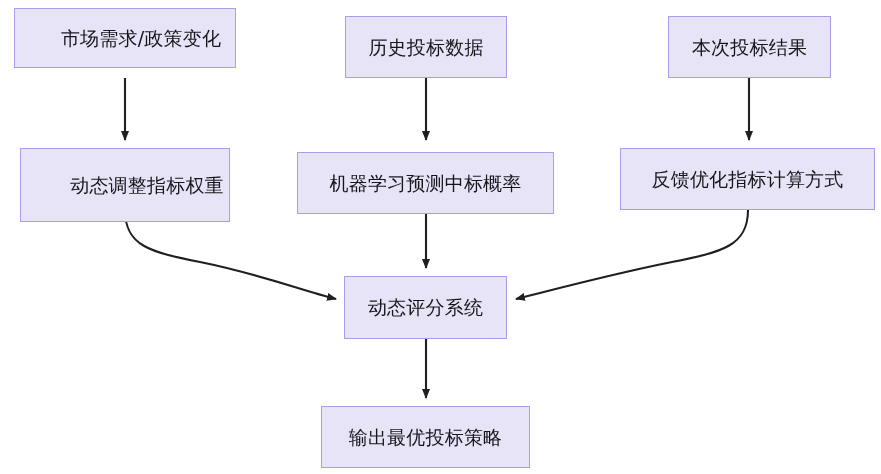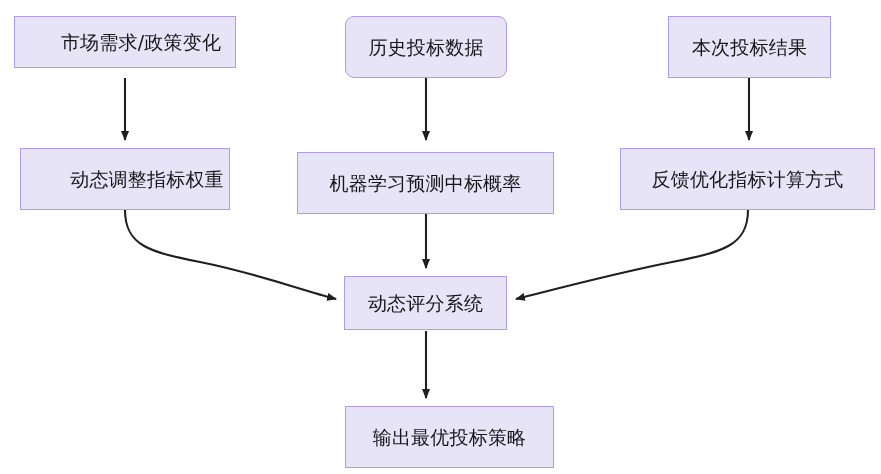--- a/index.html
+++ b/index.html
@@ -40,31 +40,31 @@
     line-height: 1;
     letter-spacing: 0.2px;
     white-space: nowrap;
     z-index: 2;
   }
   .node-label {
     display: block;
     padding: 0 2px;
   }
   
-  #node-market        { left: 14px;  top: 16px;  width: 222px; height: 52px; padding-left: 32px; }
-  #node-history       { left: 345px; top: 16px;  width: 162px; height: 62px; border-radius: 9px; }
+  #node-market        { left: 14px;  top: 8px;  width: 222px; height: 60px; padding-left: 32px; }
+  #node-history       { left: 345px; top: 16px;  width: 162px; height: 62px; }
   #node-bidresult     { left: 668px; top: 16px;  width: 163px; height: 62px; justify-content: center; }
   
-  #node-weights       { left: 20px;  top: 148px; width: 210px; height: 62px; padding-left: 44px; }
+  #node-weights       { left: 20px;  top: 148px; width: 210px; height: 74px; padding-left: 44px; }
   #node-ml            { left: 297px; top: 152px; width: 257px; height: 62px; }
   #node-feedback      { left: 620px; top: 148px; width: 255px; height: 62px; }
   
-  #node-scoring       { left: 344px; top: 276px; width: 163px; height: 54px; }
+  #node-scoring       { left: 344px; top: 276px; width: 163px; height: 63px; }
   
-  #node-output        { left: 321px; top: 406px; width: 209px; height: 62px; margin-left: 24px; }
+  #node-output        { left: 321px; top: 406px; width: 209px; height: 62px; }
 </style>
 </head>
 <body>
 
 <div id="flowchart-canvas">
 
   <svg id="edge-layer" viewBox="0 0 881 474" width="881" height="474" xmlns="http://www.w3.org/2000/svg">
     <defs>
       <marker id="arrowhead" markerWidth="10" markerHeight="8" refX="9" refY="4" orient="auto" markerUnits="userSpaceOnUse">
         <path d="M0,0 L10,4 L0,8 z" fill="#1f1f1f"></path>

